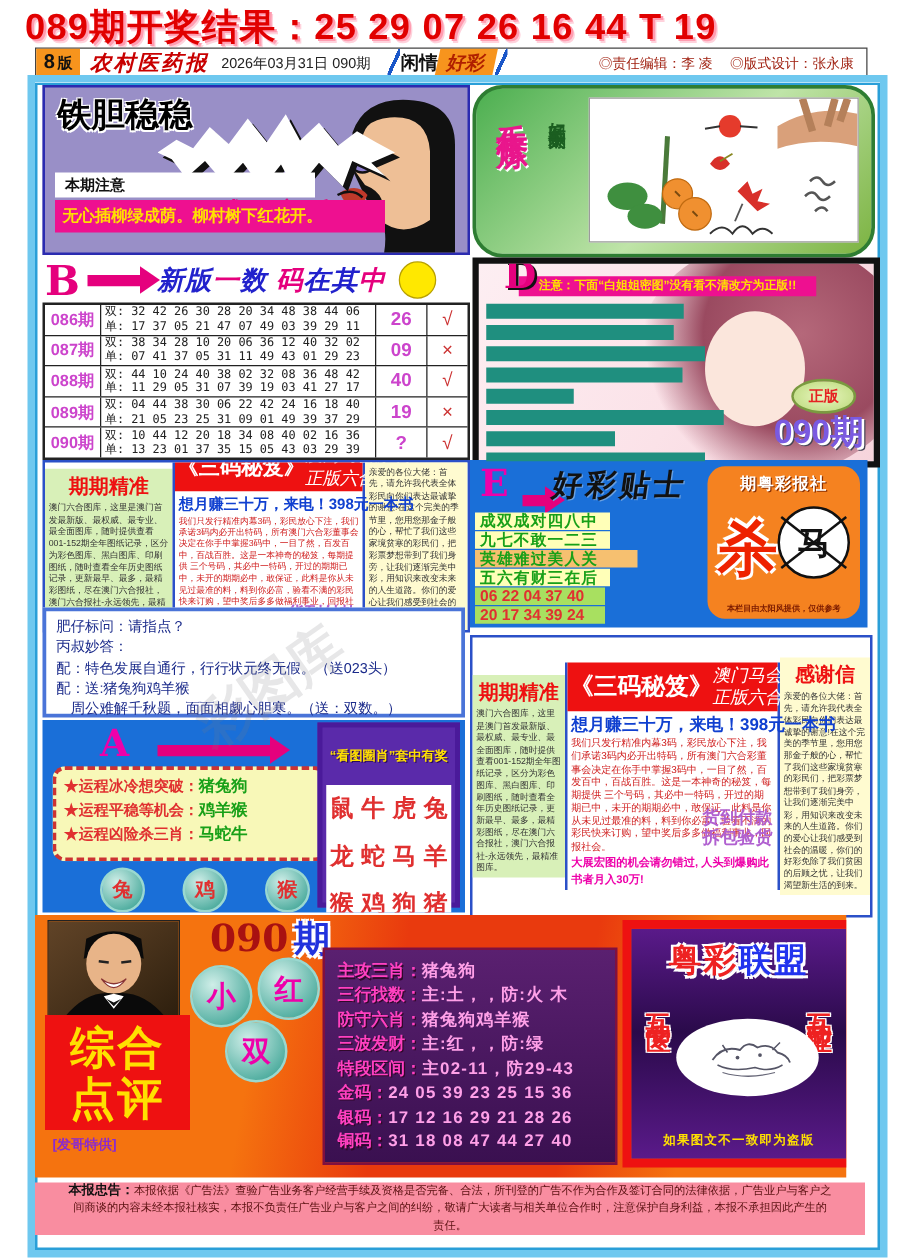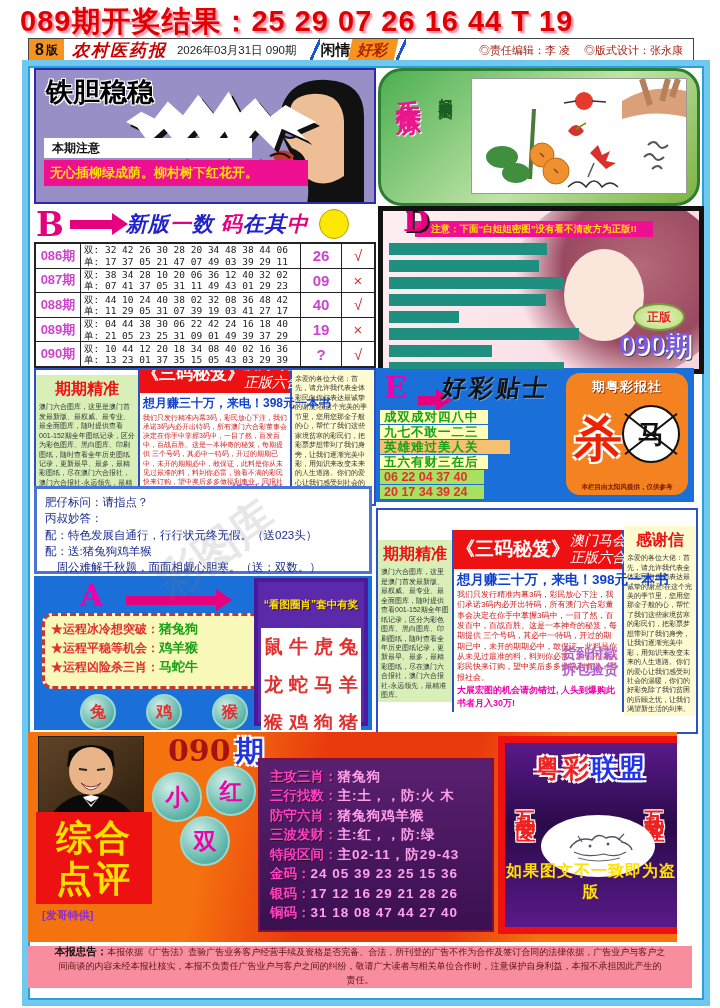--- a/index.html
+++ b/index.html
@@ -179,22 +179,22 @@
   .league{position:absolute;left:470px;top:4px;width:186px;height:198px;border:7px solid #ee1111;
       background:linear-gradient(180deg,#5a1a8a,#2a0a4a 45%,#5a1a8a);box-sizing:border-box;}
   .lg-title{text-align:center;margin-top:8px;font-size:26px;font-weight:900;letter-spacing:2px;white-space:nowrap;}
   .lg-title .r{color:#ee2222;text-shadow:2px 2px 0 #fff,-2px -2px 0 #fff,2px -2px 0 #fff,-2px 2px 0 #fff;}
   .lg-title .b{color:#2233ee;text-shadow:2px 2px 0 #fff,-2px -2px 0 #fff,2px -2px 0 #fff,-2px 2px 0 #fff;}
   .lg-vert{position:absolute;top:52px;writing-mode:vertical-rl;font-size:20px;font-weight:900;color:#ee2222;
       text-shadow:1px 1px 0 #fff,-1px -1px 0 #fff,1px -1px 0 #fff,-1px 1px 0 #fff;letter-spacing:4px;}
   .lg-left{left:8px;} .lg-right{right:8px;}
   .lg-ellipse{position:absolute;left:36px;top:72px;width:114px;height:62px;background:#fff;border-radius:50%;
       display:flex;align-items:center;justify-content:center;}
-  .lg-warning{position:absolute;bottom:24px;width:100%;text-align:center;color:#ffe000;
-      font-size:16px;font-weight:900;letter-spacing:1px;}
+  .lg-warning{position:absolute;bottom:8px;width:100%;text-align:center;color:#ffe000;
+      font-size:10px;font-weight:900;letter-spacing:1px;}
   
   .disclaimer{position:absolute;left:28px;top:946px;width:664px;height:42px;background:#f98da0;
       display:flex;align-items:flex-end;justify-content:center;}
   .disc-in{width:92%;font-size:9px;color:#5a1010;line-height:1.55;text-align:center;}
   .disc-in b{color:#111;font-size:10.5px;}
   
   .wm{position:absolute;color:rgba(120,120,130,0.18);font-size:44px;font-weight:900;
       transform:rotate(-35deg);pointer-events:none;z-index:9;}
 </style>
 </head>

